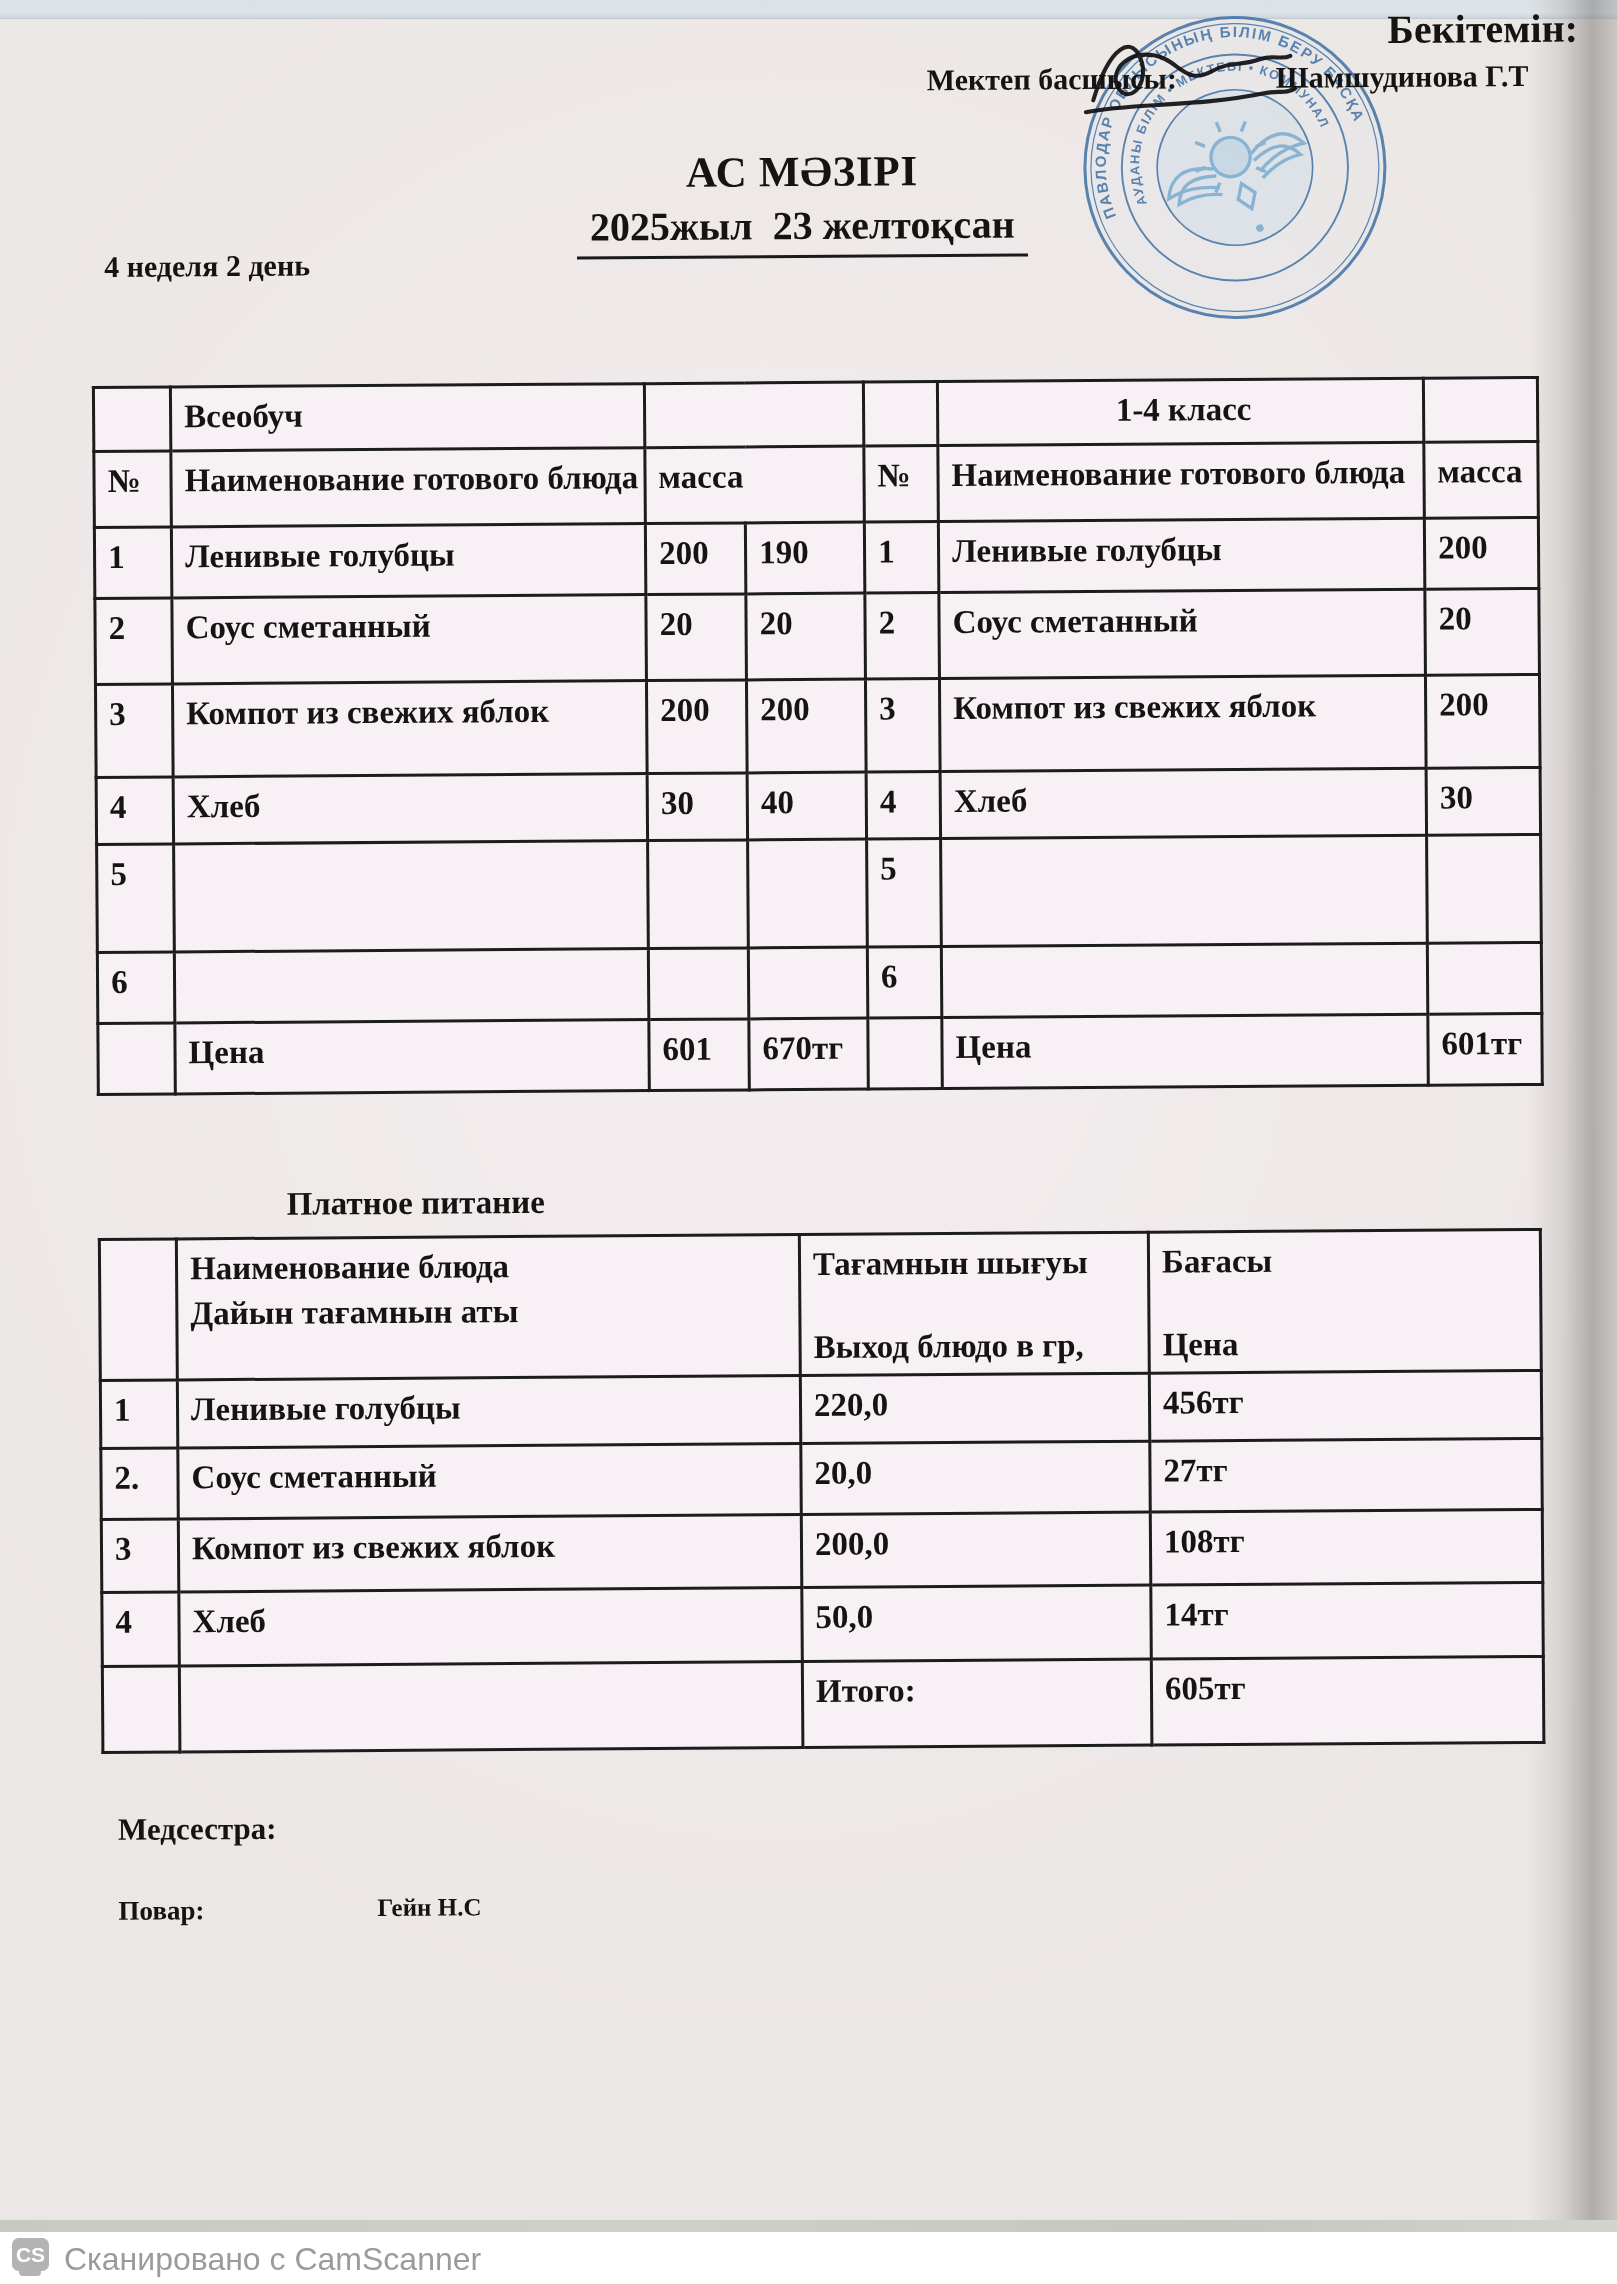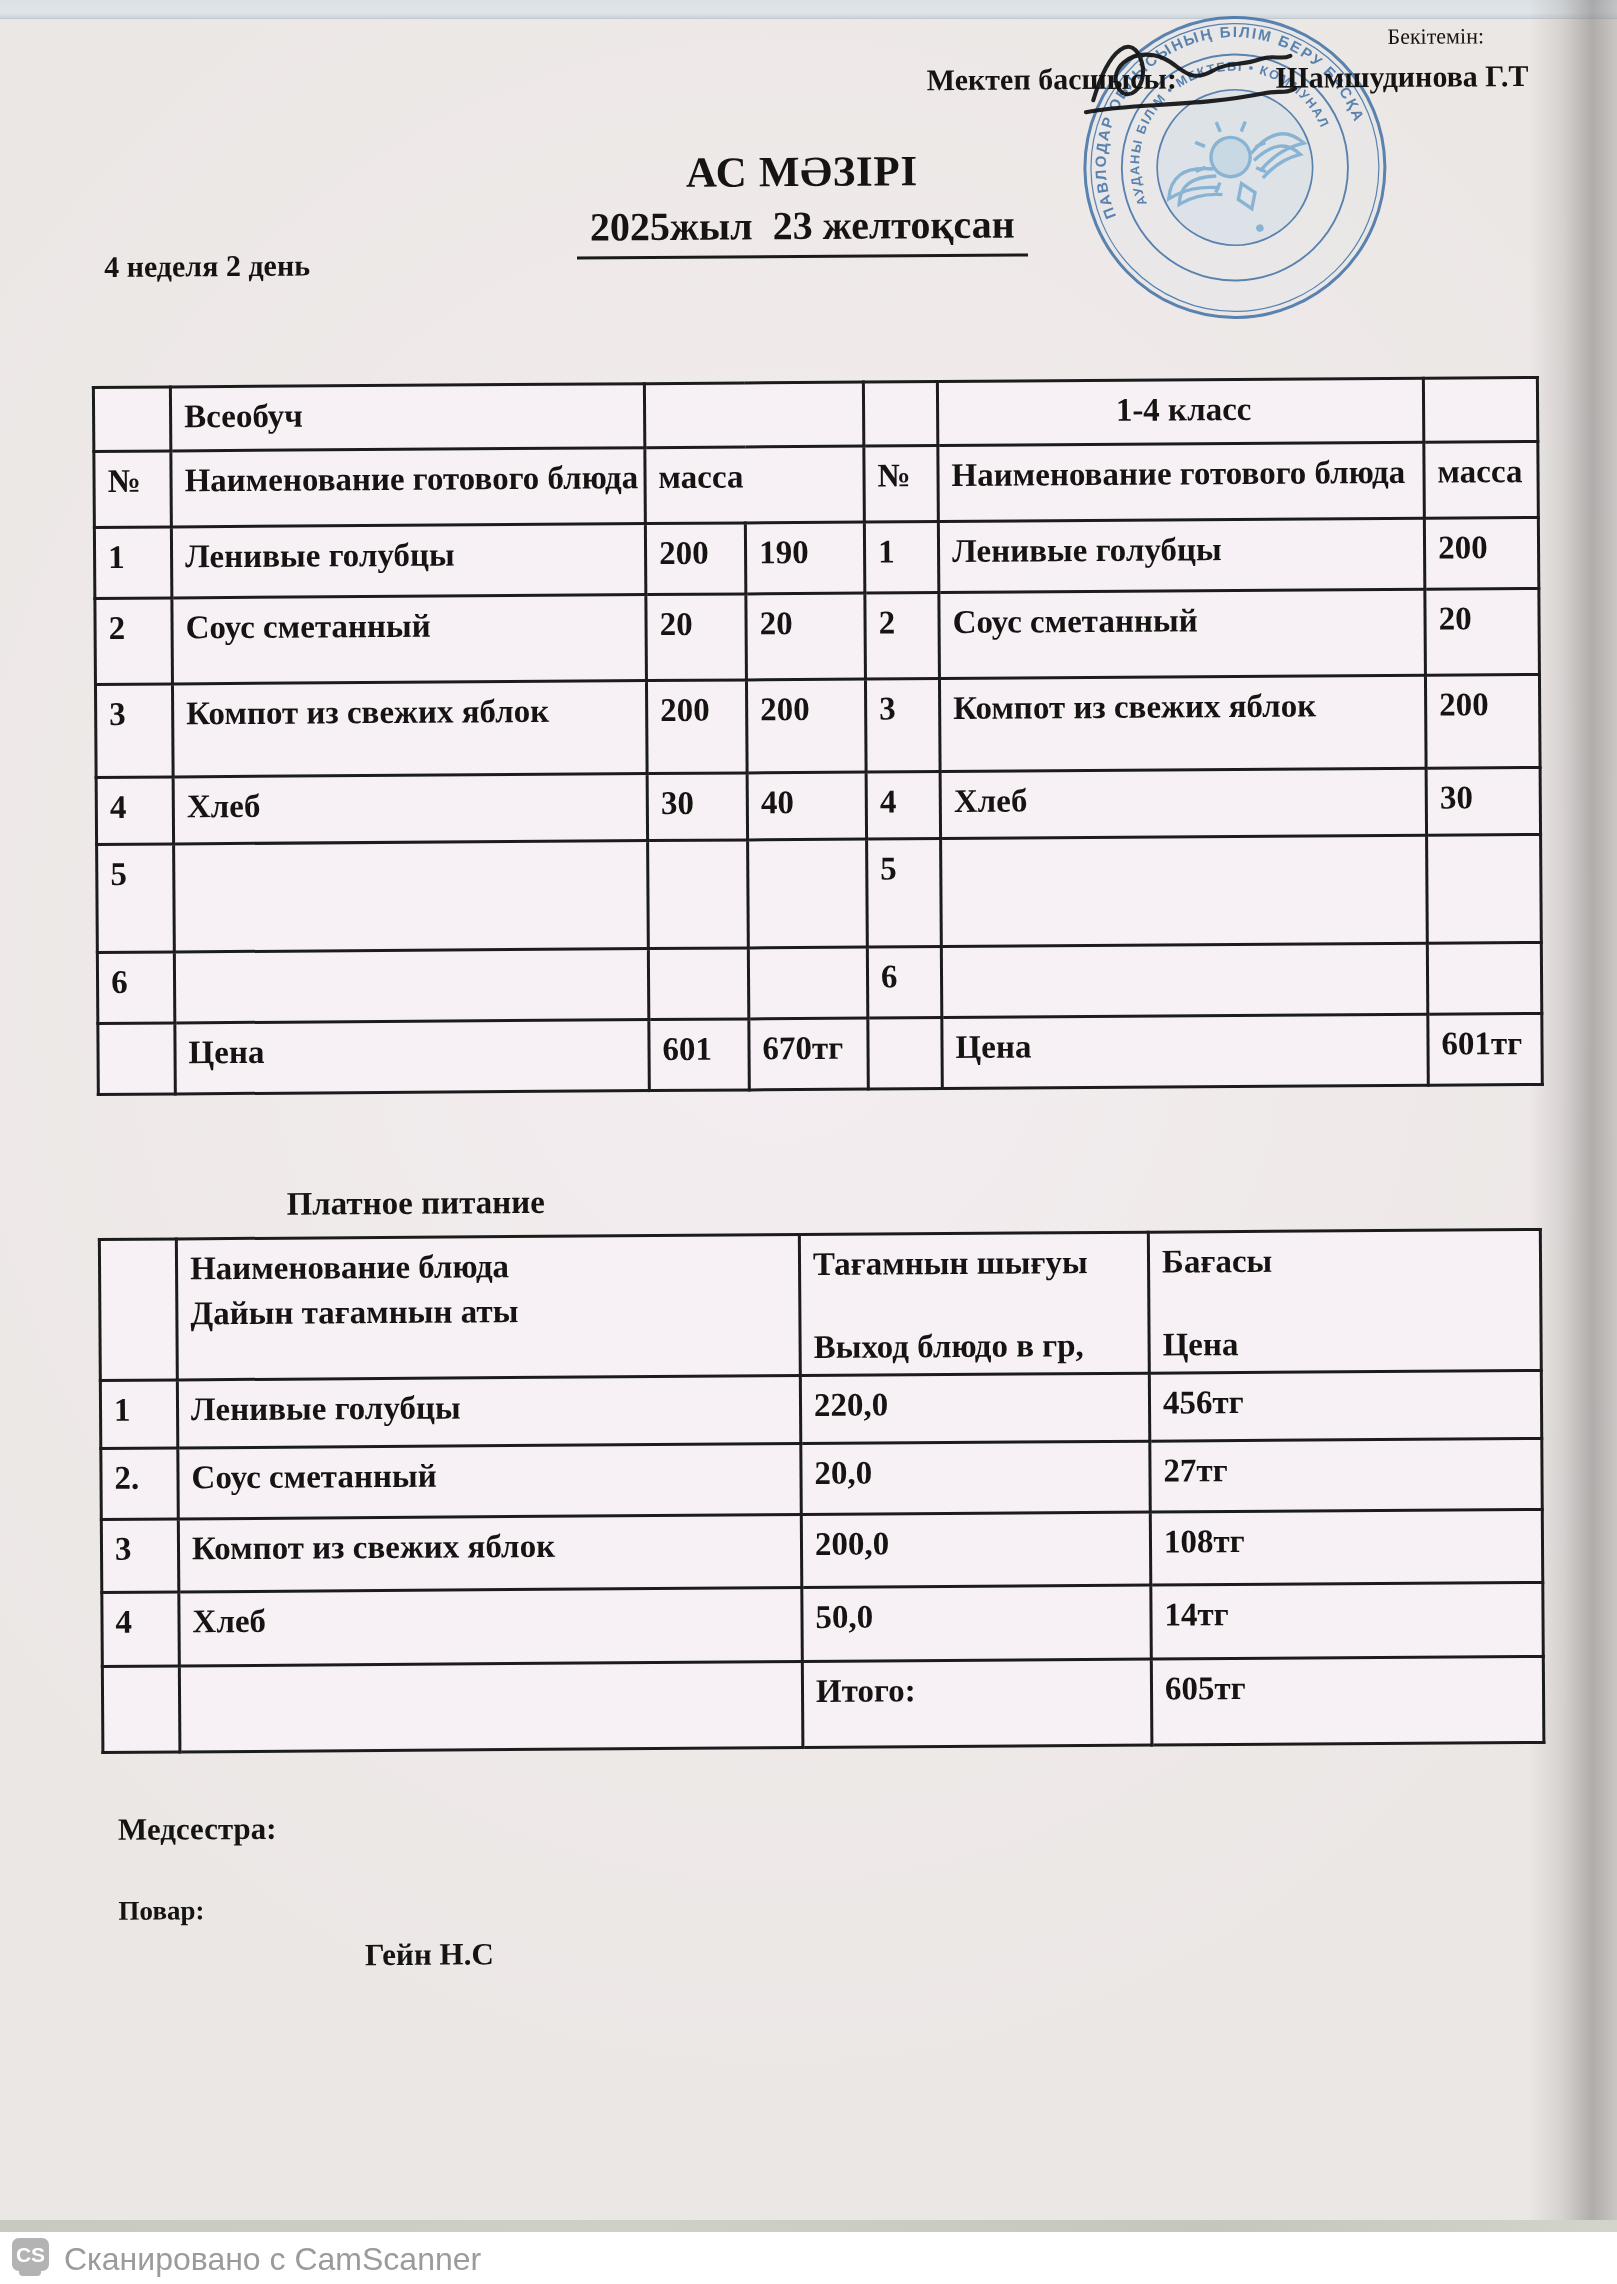--- a/index.html
+++ b/index.html
@@ -8,21 +8,21 @@
           radial-gradient(ellipse 1041px 1190px at 48% 42%, #f4edf2 0%, #efeae9 55%, #ebe7e5 100%);
         font-family:"Liberation Serif","DejaVu Serif",serif;color:#161412;}
   .top-band{position:absolute;left:0;top:0;width:100%;height:18px;
         background:linear-gradient(180deg,#dbe1e6 0%,#dfe4e8 70%,#cdd4da 100%);border-bottom:0.7px solid #c2cad1;}
   .right-shadow{position:absolute;top:0;right:0;width:88px;height:2225px;
         background:linear-gradient(90deg, rgba(160,156,154,0) 0%, rgba(158,154,152,0.28) 38%,
                    rgba(118,114,112,0.5) 72%, rgba(148,144,142,0.38) 100%);}
   .doc{position:absolute;left:0;top:0;width:100%;height:100%;
        transform:rotate(-0.4deg);transform-origin:810px 1115px;}
 
-  .t-approve{position:absolute;left:1395px;top:28px;font-size:22px;font-weight:normal;}
+  .t-approve{position:absolute;left:1395px;top:10px;font-size:40px;font-weight:bold;}
   .t-director-label{position:absolute;left:934px;top:64px;font-size:30px;font-weight:bold;z-index:4;}
   .t-director-name{position:absolute;left:1283px;top:64px;font-size:30px;font-weight:bold;z-index:4;}
 
   .stamp{position:absolute;left:1087px;top:16.4px;width:309px;height:309px;opacity:0.82;z-index:2;
          transform:rotate(-22deg);}
   .signature{position:absolute;left:1087px;top:28px;width:230px;height:104px;z-index:5;}
 
   .t-title{position:absolute;left:0;top:147px;width:1617px;text-align:center;
            font-size:43px;font-weight:bold;letter-spacing:0.7px;}
   .t-subtitle-wrap{position:absolute;left:0;top:202px;width:1617px;text-align:center;}
@@ -38,21 +38,21 @@
   .menu-table{position:absolute;left:97px;top:381px;width:1444px;}
   .paid-table{position:absolute;left:97px;top:1233px;width:1442px;}
   .c-center{text-align:center;}
   .hdr2{line-height:1.12;}
   .hdr2 .l2{margin-top:7.4px;}
   .hdr2 .l2gap{margin-top:46px;}
 
   .t-paid-heading{position:absolute;left:286px;top:1182px;font-size:33px;font-weight:bold;}
   .t-nurse{position:absolute;left:113px;top:1807px;font-size:31px;font-weight:bold;}
   .t-cook{position:absolute;left:113px;top:1891px;font-size:27px;font-weight:bold;}
-  .t-cook-name{position:absolute;left:359px;top:1891px;font-size:31px;font-weight:bold;margin-top:43px;}
+  .t-cook-name{position:absolute;left:372px;top:1891px;font-size:25px;font-weight:bold;}
 
   .paper-edge{position:absolute;left:0;top:2220px;width:100%;height:12px;
         background:linear-gradient(90deg,#c6cabf 0%,#cdd1c6 40%,#c3c7bc 75%,#d2d5cc 100%);}
   .footer{position:absolute;left:0;top:2232px;width:100%;height:60px;background:#ffffff;
           font-family:"Liberation Sans","DejaVu Sans",sans-serif;}
   .cs-badge{position:absolute;left:12px;top:6px;width:37px;height:33px;background:#b3b3b3;
             border-radius:6.7px;color:#ffffff;font-weight:bold;font-size:21px;
             display:flex;align-items:center;justify-content:center;}
   .cs-badge::after{content:"";position:absolute;left:7.4px;bottom:-5.2px;width:22px;height:6.7px;
             background:#b3b3b3;border-radius:0 0 3.7px 3.7px;}

